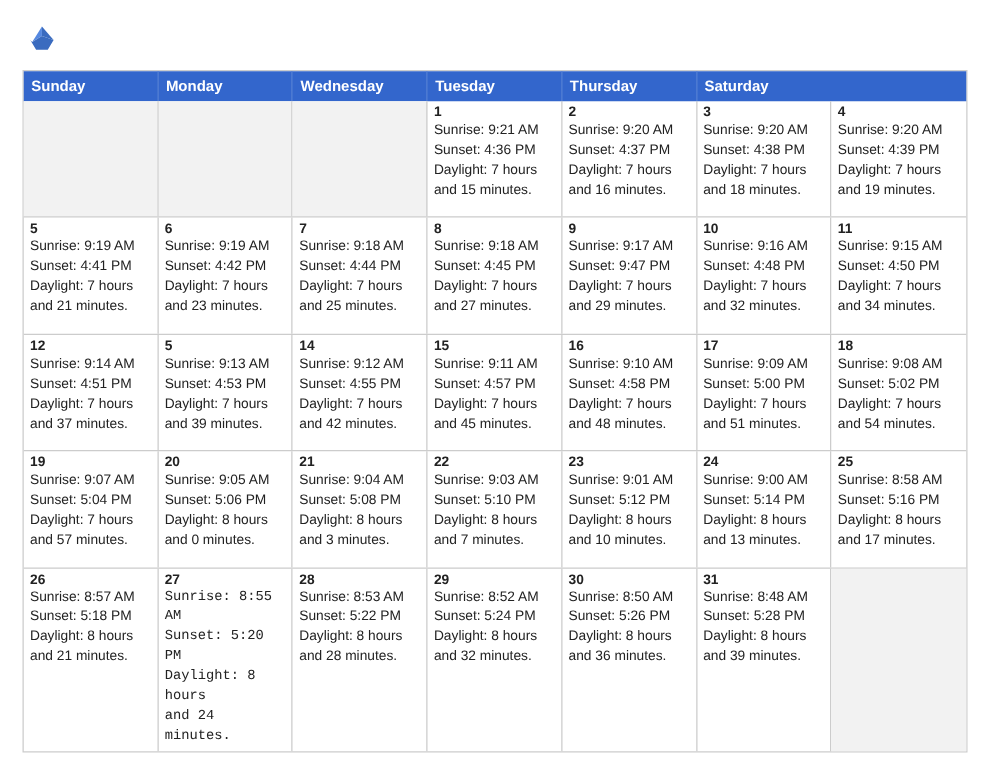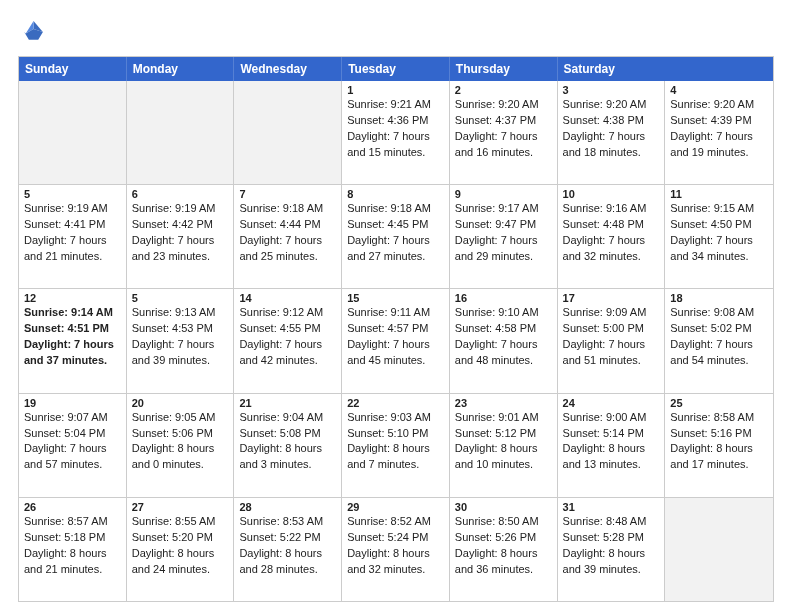--- a/index.html
+++ b/index.html
@@ -221,21 +221,21 @@
             <div class="day-num">11</div>
             <div class="cell-text" style="white-space: pre-line;">Sunrise: 9:15 AM
 Sunset: 4:50 PM
 Daylight: 7 hours
 and 34 minutes.</div>
           </div>
         </div>
         <div class="cal-row">
           <div class="cal-cell">
             <div class="day-num">12</div>
-            <div class="cell-text" style="white-space: pre-line; font-weight: bold;">Sunrise: 9:14 AM
+            <div class="cell-text" style="white-space: pre-line;">Sunrise: 9:14 AM
 Sunset: 4:51 PM
 Daylight: 7 hours
 and 37 minutes.</div>
           </div>
           <div class="cal-cell">
             <div class="day-num">5</div>
             <div class="cell-text" style="white-space: pre-line;">Sunrise: 9:13 AM
 Sunset: 4:53 PM
 Daylight: 7 hours
 and 39 minutes.</div>
@@ -330,21 +330,21 @@
         <div class="cal-row">
           <div class="cal-cell">
             <div class="day-num">26</div>
             <div class="cell-text" style="white-space: pre-line;">Sunrise: 8:57 AM
 Sunset: 5:18 PM
 Daylight: 8 hours
 and 21 minutes.</div>
           </div>
           <div class="cal-cell">
             <div class="day-num">27</div>
-            <div class="cell-text" style="white-space: pre-line;">Sunrise: 8:55 AM
+            <div class="cell-text" style="white-space: pre-line; font-family: Liberation Mono, monospace;">Sunrise: 8:55 AM
 Sunset: 5:20 PM
 Daylight: 8 hours
 and 24 minutes.</div>
           </div>
           <div class="cal-cell">
             <div class="day-num">28</div>
             <div class="cell-text" style="white-space: pre-line;">Sunrise: 8:53 AM
 Sunset: 5:22 PM
 Daylight: 8 hours
 and 28 minutes.</div>

